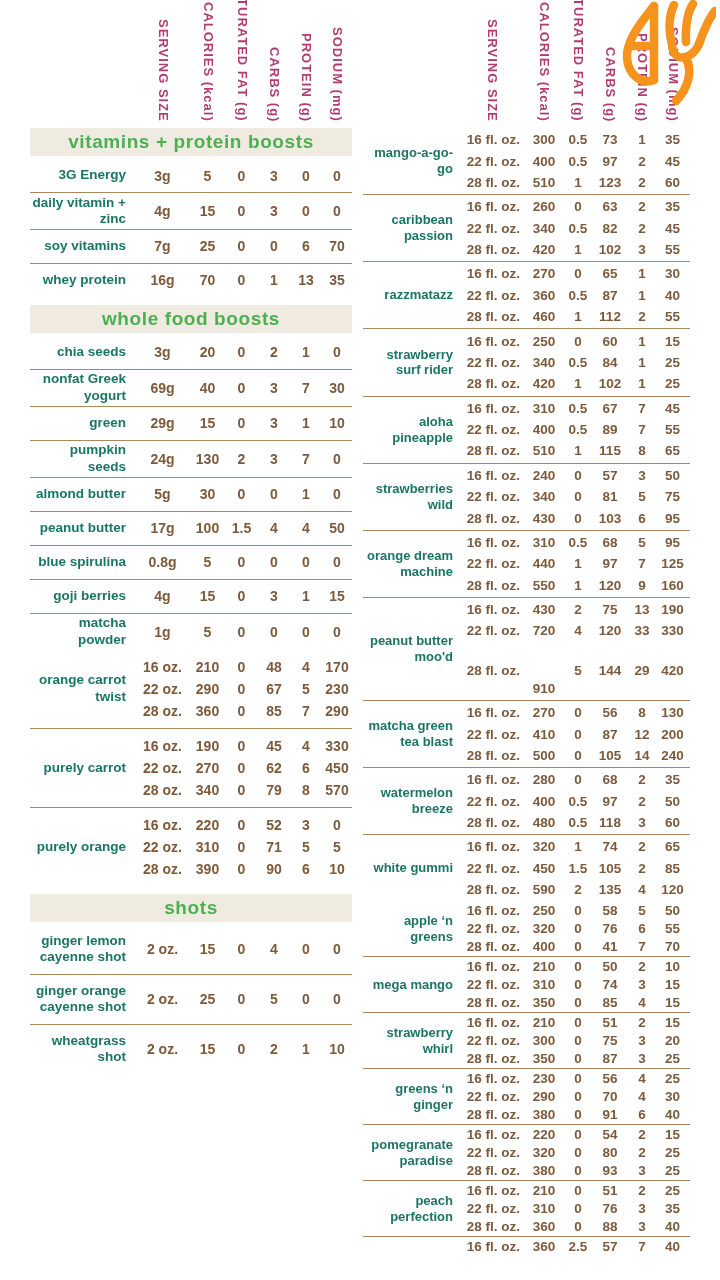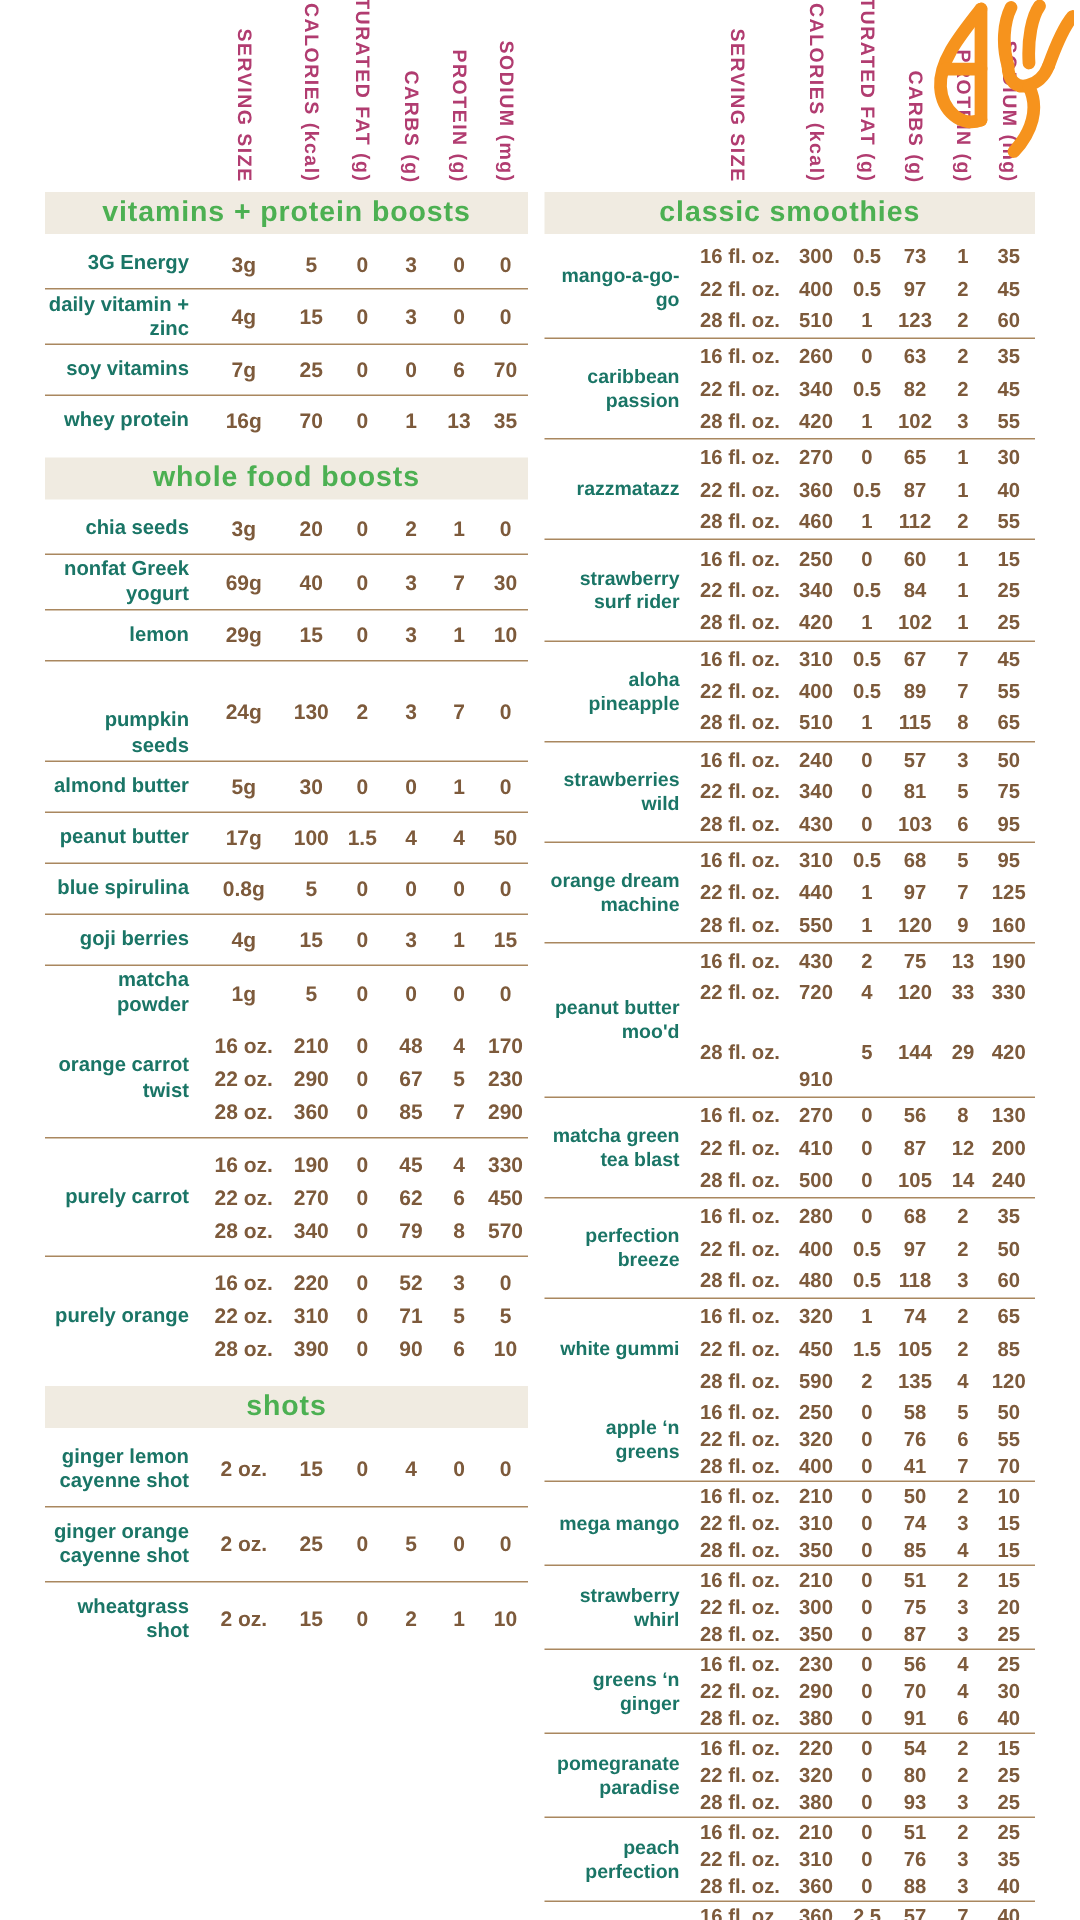--- a/index.html
+++ b/index.html
@@ -133,30 +133,30 @@
         <div class="group">
           <div class="name-cell" style="grid-row: 1 / span 1;">nonfat Greek yogurt</div>
           <div class="cell size-cell" style="grid-area: 1 / 2;">69g</div>
           <div class="cell val-cell" style="grid-area: 1 / 3;">40</div>
           <div class="cell val-cell" style="grid-area: 1 / 4;">0</div>
           <div class="cell val-cell" style="grid-area: 1 / 5;">3</div>
           <div class="cell val-cell" style="grid-area: 1 / 6;">7</div>
           <div class="cell val-cell" style="grid-area: 1 / 7;">30</div>
         </div>
         <div class="group">
-          <div class="name-cell" style="grid-row: 1 / span 1;">lemon</div>
+          <div class="name-cell" style="grid-row: 1 / span 1;">green</div>
           <div class="cell size-cell" style="grid-area: 1 / 2;">29g</div>
           <div class="cell val-cell" style="grid-area: 1 / 3;">15</div>
           <div class="cell val-cell" style="grid-area: 1 / 4;">0</div>
           <div class="cell val-cell" style="grid-area: 1 / 5;">3</div>
           <div class="cell val-cell" style="grid-area: 1 / 6;">1</div>
           <div class="cell val-cell" style="grid-area: 1 / 7;">10</div>
         </div>
         <div class="group">
-          <div class="name-cell" style="grid-row: 1 / span 1; margin-top: 30px;">pumpkin seeds</div>
+          <div class="name-cell" style="grid-row: 1 / span 1;">pumpkin seeds</div>
           <div class="cell size-cell" style="grid-area: 1 / 2;">24g</div>
           <div class="cell val-cell" style="grid-area: 1 / 3;">130</div>
           <div class="cell val-cell" style="grid-area: 1 / 4;">2</div>
           <div class="cell val-cell" style="grid-area: 1 / 5;">3</div>
           <div class="cell val-cell" style="grid-area: 1 / 6;">7</div>
           <div class="cell val-cell" style="grid-area: 1 / 7;">0</div>
         </div>
         <div class="group">
           <div class="name-cell" style="grid-row: 1 / span 1;">almond butter</div>
           <div class="cell size-cell" style="grid-area: 1 / 2;">5g</div>
@@ -316,23 +316,20 @@
         <div class="hdr-cell">
           <span class="hdr-label">CARBS (g)</span>
         </div>
         <div class="hdr-cell">
           <span class="hdr-label">PROTEIN (g)</span>
         </div>
         <div class="hdr-cell">
           <span class="hdr-label">SODIUM (mg)</span>
         </div>
       </div>
-      <div class="section-bar sec-0">
-        <span class="section-title">classic smoothies</span>
-      </div>
       <div class="section-body sec-0">
         <div class="group">
           <div class="name-cell" style="grid-row: 1 / span 3;">mango-a-go-go</div>
           <div class="cell size-cell" style="grid-area: 1 / 2;">16 fl. oz.</div>
           <div class="cell val-cell" style="grid-area: 1 / 3;">300</div>
           <div class="cell val-cell" style="grid-area: 1 / 4;">0.5</div>
           <div class="cell val-cell" style="grid-area: 1 / 5;">73</div>
           <div class="cell val-cell" style="grid-area: 1 / 6;">1</div>
           <div class="cell val-cell" style="grid-area: 1 / 7;">35</div>
           <div class="cell size-cell" style="grid-area: 2 / 2;">22 fl. oz.</div>
@@ -510,21 +507,21 @@
           <div class="cell val-cell" style="grid-area: 2 / 6;">12</div>
           <div class="cell val-cell" style="grid-area: 2 / 7;">200</div>
           <div class="cell size-cell" style="grid-area: 3 / 2;">28 fl. oz.</div>
           <div class="cell val-cell" style="grid-area: 3 / 3;">500</div>
           <div class="cell val-cell" style="grid-area: 3 / 4;">0</div>
           <div class="cell val-cell" style="grid-area: 3 / 5;">105</div>
           <div class="cell val-cell" style="grid-area: 3 / 6;">14</div>
           <div class="cell val-cell" style="grid-area: 3 / 7;">240</div>
         </div>
         <div class="group">
-          <div class="name-cell" style="grid-row: 1 / span 3;">perfection breeze</div>
+          <div class="name-cell" style="grid-row: 1 / span 3;">watermelon breeze</div>
           <div class="cell size-cell" style="grid-area: 1 / 2;">16 fl. oz.</div>
           <div class="cell val-cell" style="grid-area: 1 / 3;">280</div>
           <div class="cell val-cell" style="grid-area: 1 / 4;">0</div>
           <div class="cell val-cell" style="grid-area: 1 / 5;">68</div>
           <div class="cell val-cell" style="grid-area: 1 / 6;">2</div>
           <div class="cell val-cell" style="grid-area: 1 / 7;">35</div>
           <div class="cell size-cell" style="grid-area: 2 / 2;">22 fl. oz.</div>
           <div class="cell val-cell" style="grid-area: 2 / 3;">400</div>
           <div class="cell val-cell" style="grid-area: 2 / 4;">0.5</div>
           <div class="cell val-cell" style="grid-area: 2 / 5;">97</div>

